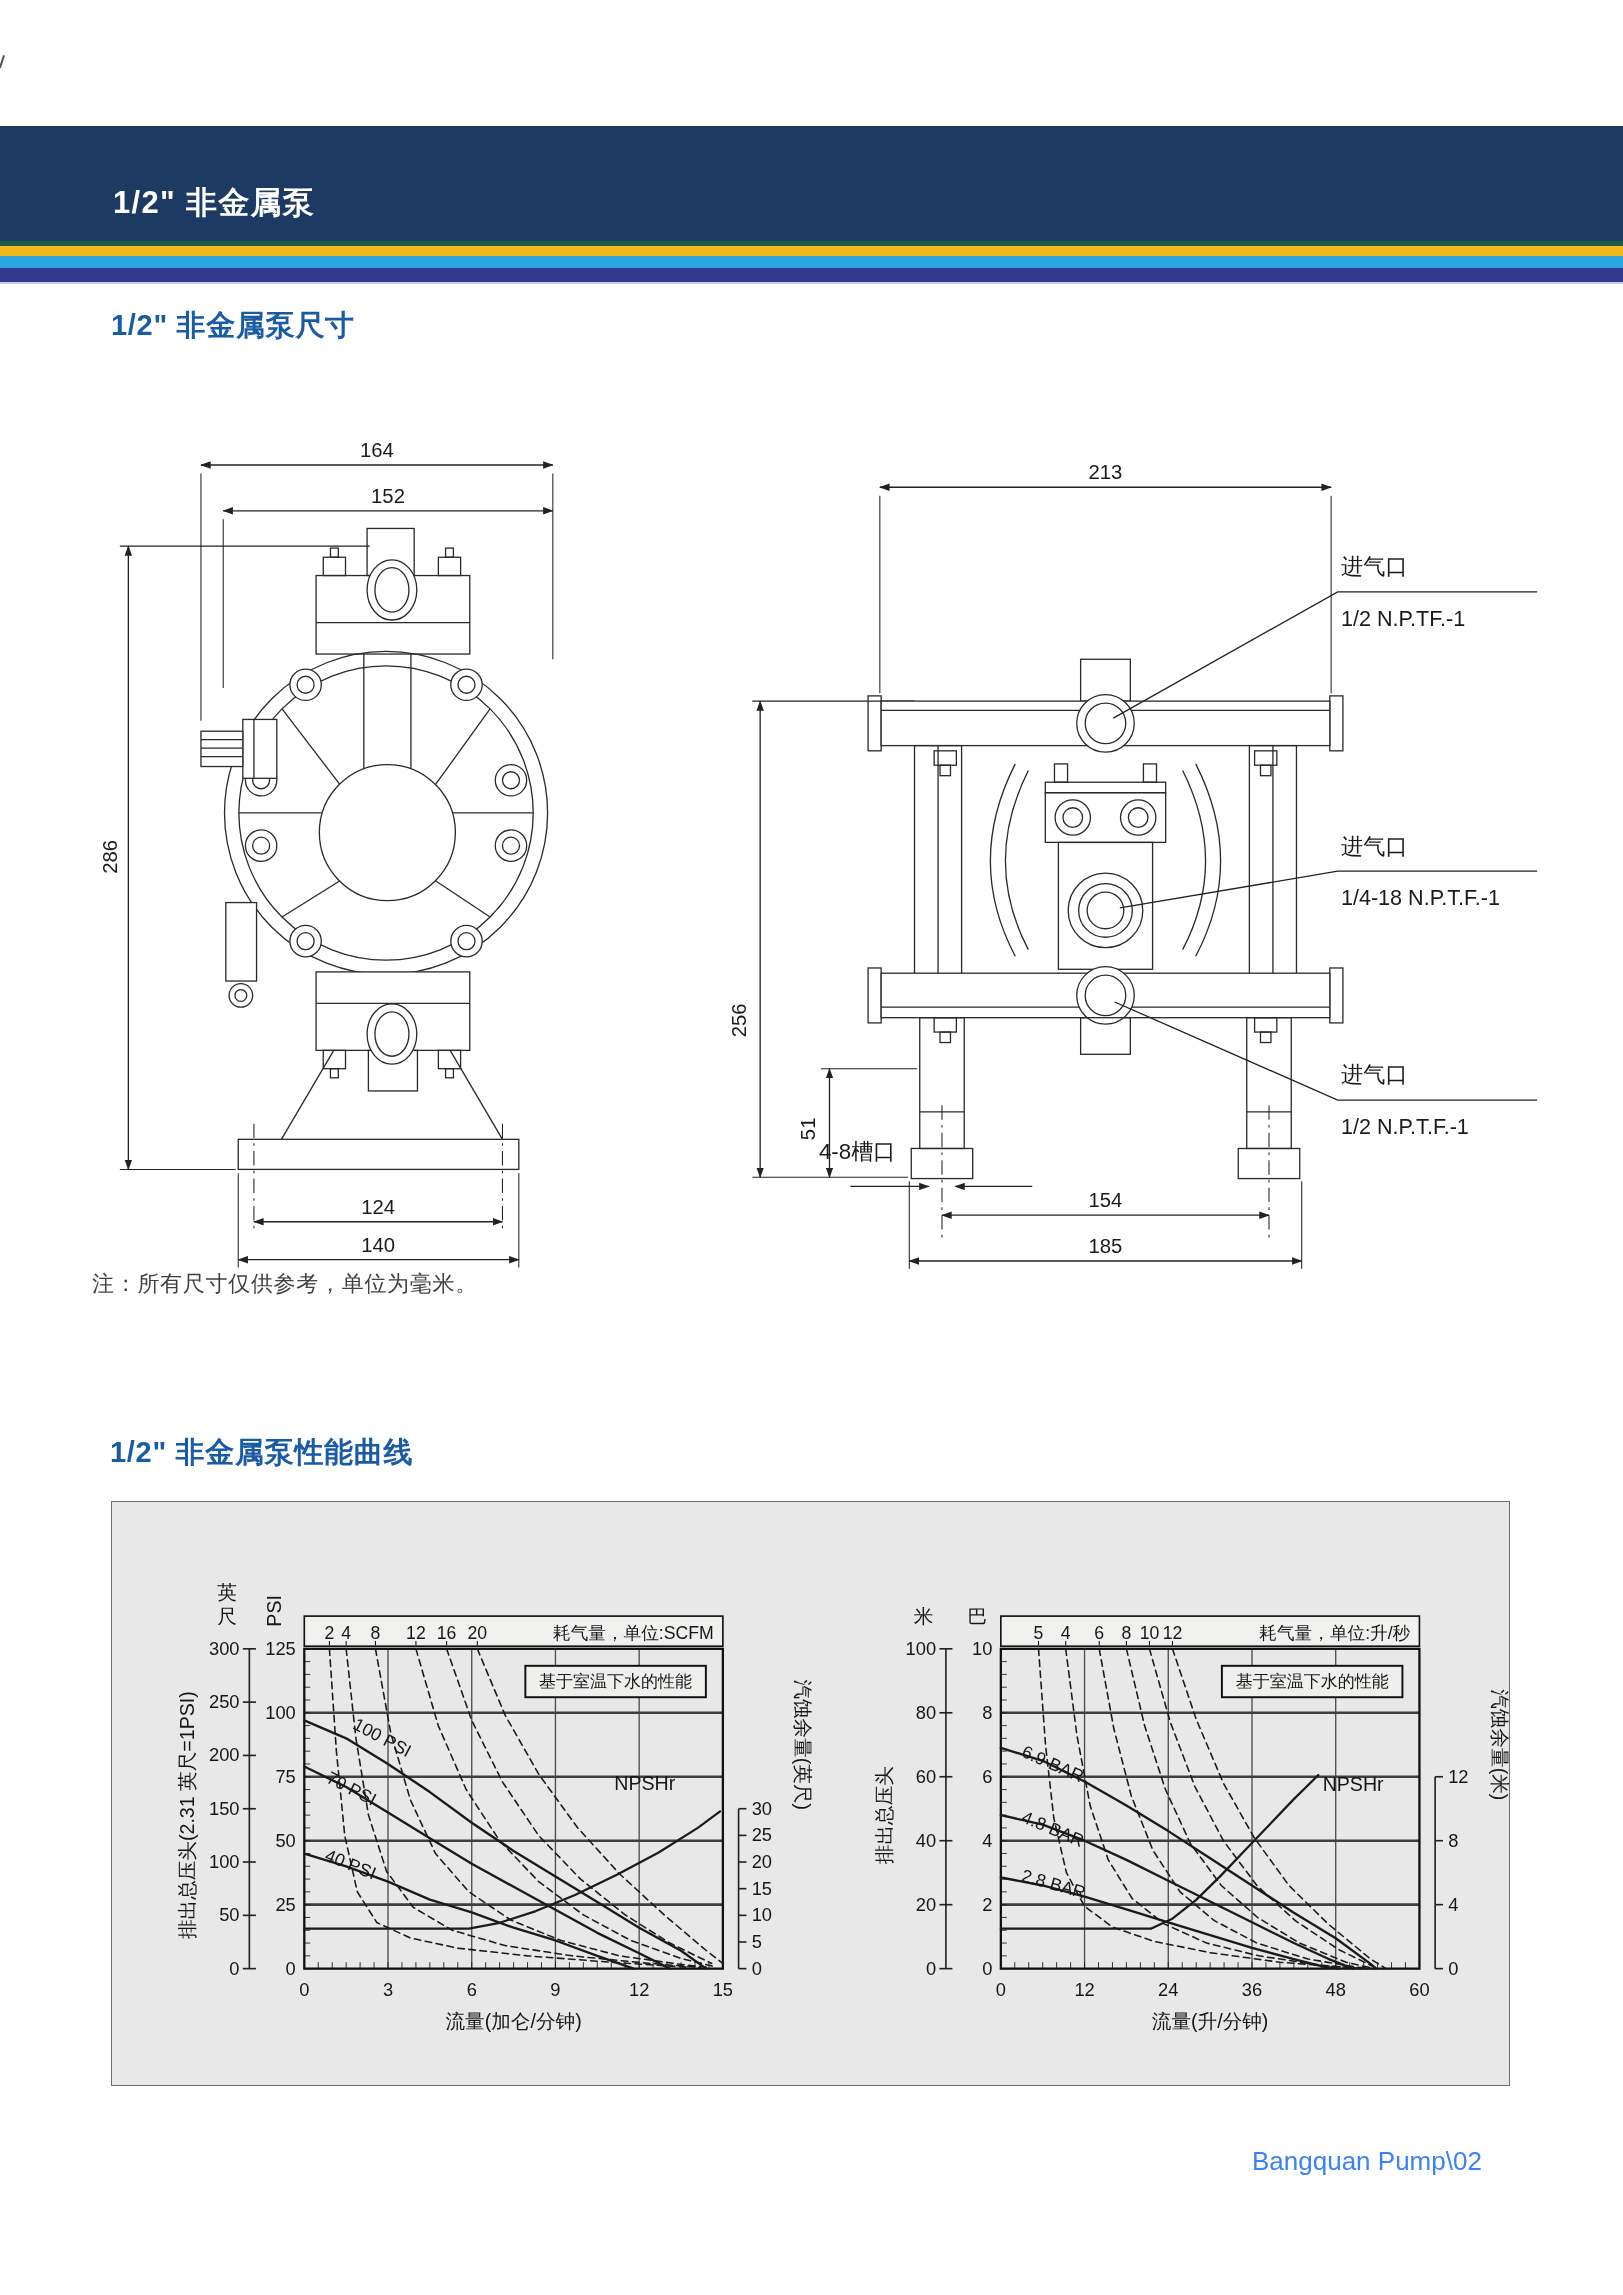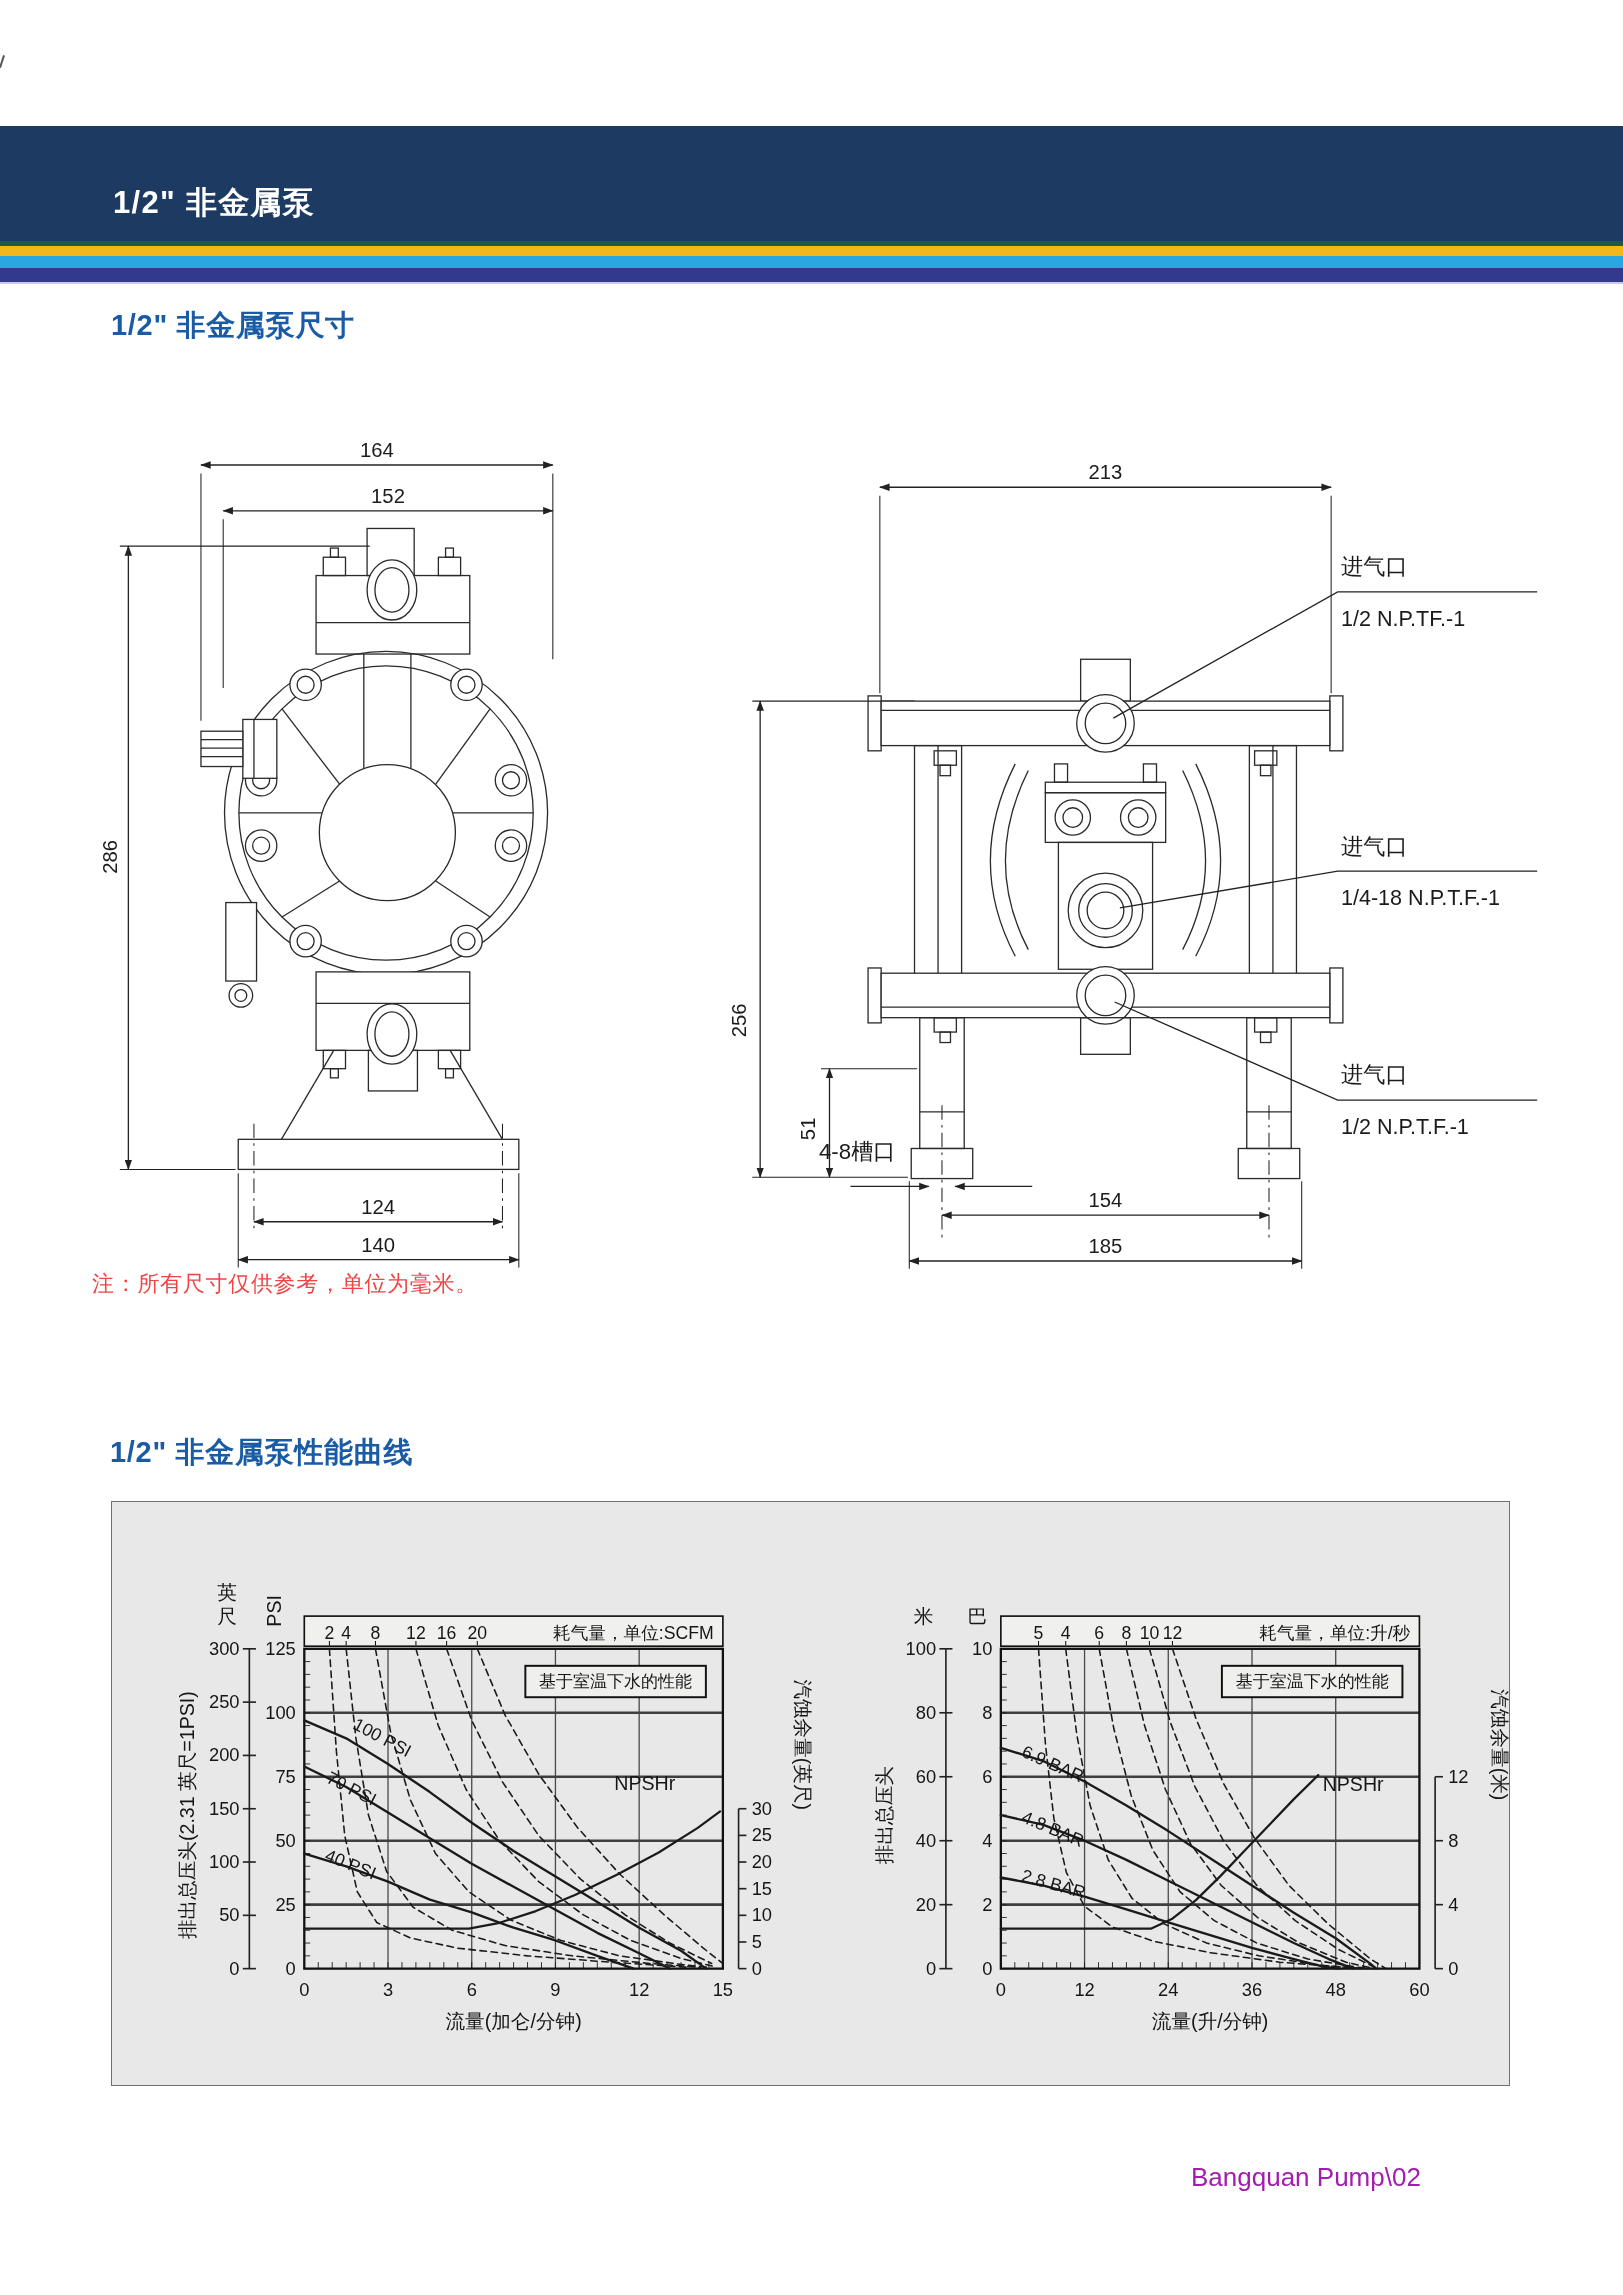--- a/index.html
+++ b/index.html
@@ -9,23 +9,23 @@
   .topbar h1{margin:0;padding:56px 0 0 113px;font-size:31px;font-weight:bold;color:#ffffff;letter-spacing:1.3px;}
   .stripe{position:absolute;left:0;width:1623px;}
   .s1{top:241px;height:4.6px;}
   .s2{top:246px;height:10.5px;}
   .s3{top:256px;height:11.8px;}
   .s4{top:268px;height:13.7px;}
   .s5{top:282px;height:2px;background:#cfc9e8;}
   .sec{position:absolute;font-size:29px;font-weight:bold;color:#1a5ba6;margin:0;letter-spacing:0.7px;}
   .sec1{left:111px;top:306px;}
   .sec2{left:110px;top:1433px;}
-  .note{position:absolute;left:92px;top:1269px;font-size:22px;color:#ef4444;margin:0;letter-spacing:0.7px;}
+  .note{position:absolute;left:92px;top:1269px;font-size:22px;color:#404040;margin:0;letter-spacing:0.7px;}
   .panel{position:absolute;left:111px;top:1501px;width:1397px;height:583px;background:#e8e8e8;border:1.3px solid #707070;}
-  .footer{position:absolute;left:1191px;top:2146px;font-size:26px;color:#a21caf;margin-top:16px;}
+  .footer{position:absolute;left:1252px;top:2146px;font-size:26px;color:#3b82f6;}
   .stray{position:absolute;left:1.3px;top:55px;width:2px;height:13px;background:#555;transform:rotate(18deg);}
   svg.overlay{position:absolute;left:0;top:0;width:1623px;height:2295px;pointer-events:none;}
   #draw-svg text{stroke:none;fill:#1b1b1b;font-size:31px;}
   #draw-svg text.cjk{font-size:34px;}
   #draw-svg text.spec{font-size:33px;}
   #draw-svg .ln{stroke:#2a2a2a;fill:none;stroke-width:2;}
   #draw-svg .dim{stroke:#222;fill:none;stroke-width:2;}
   #draw-svg .ext{stroke:#222;fill:none;stroke-width:1.6;}
   #draw-svg .cl{stroke:#222;fill:none;stroke-width:1.6;stroke-dasharray:22 8 4 8;}
   #draw-svg .wfill{fill:#ffffff;}

